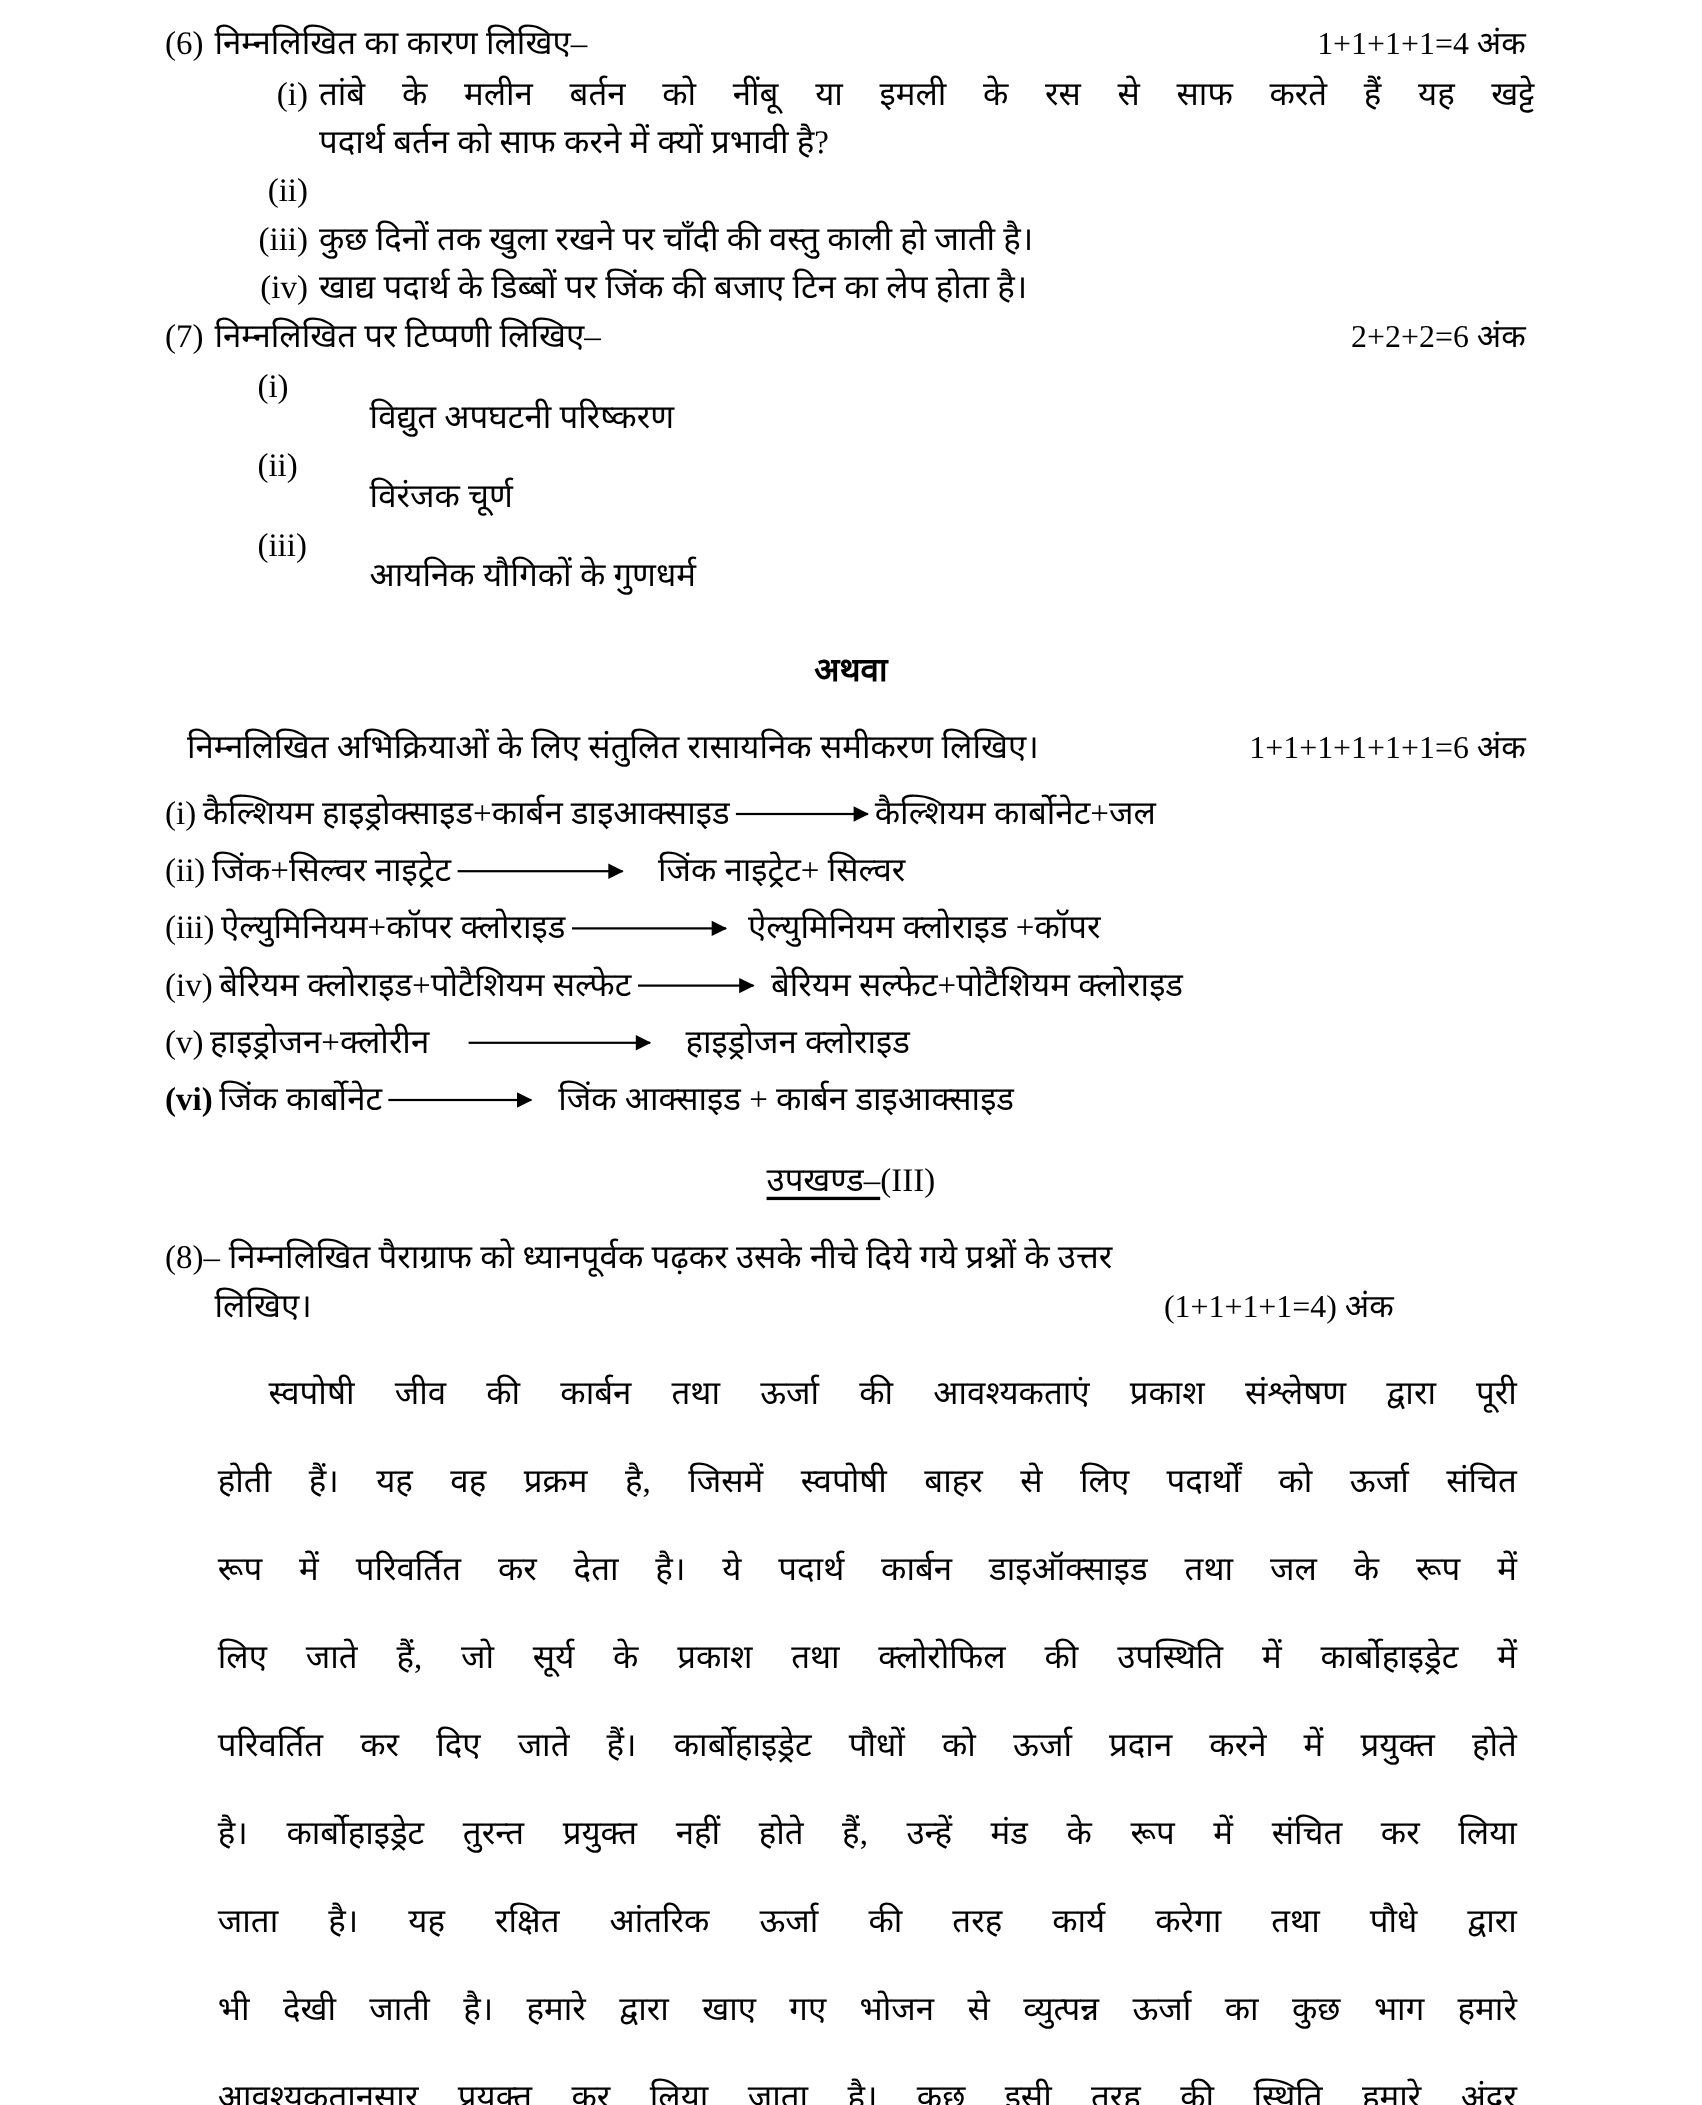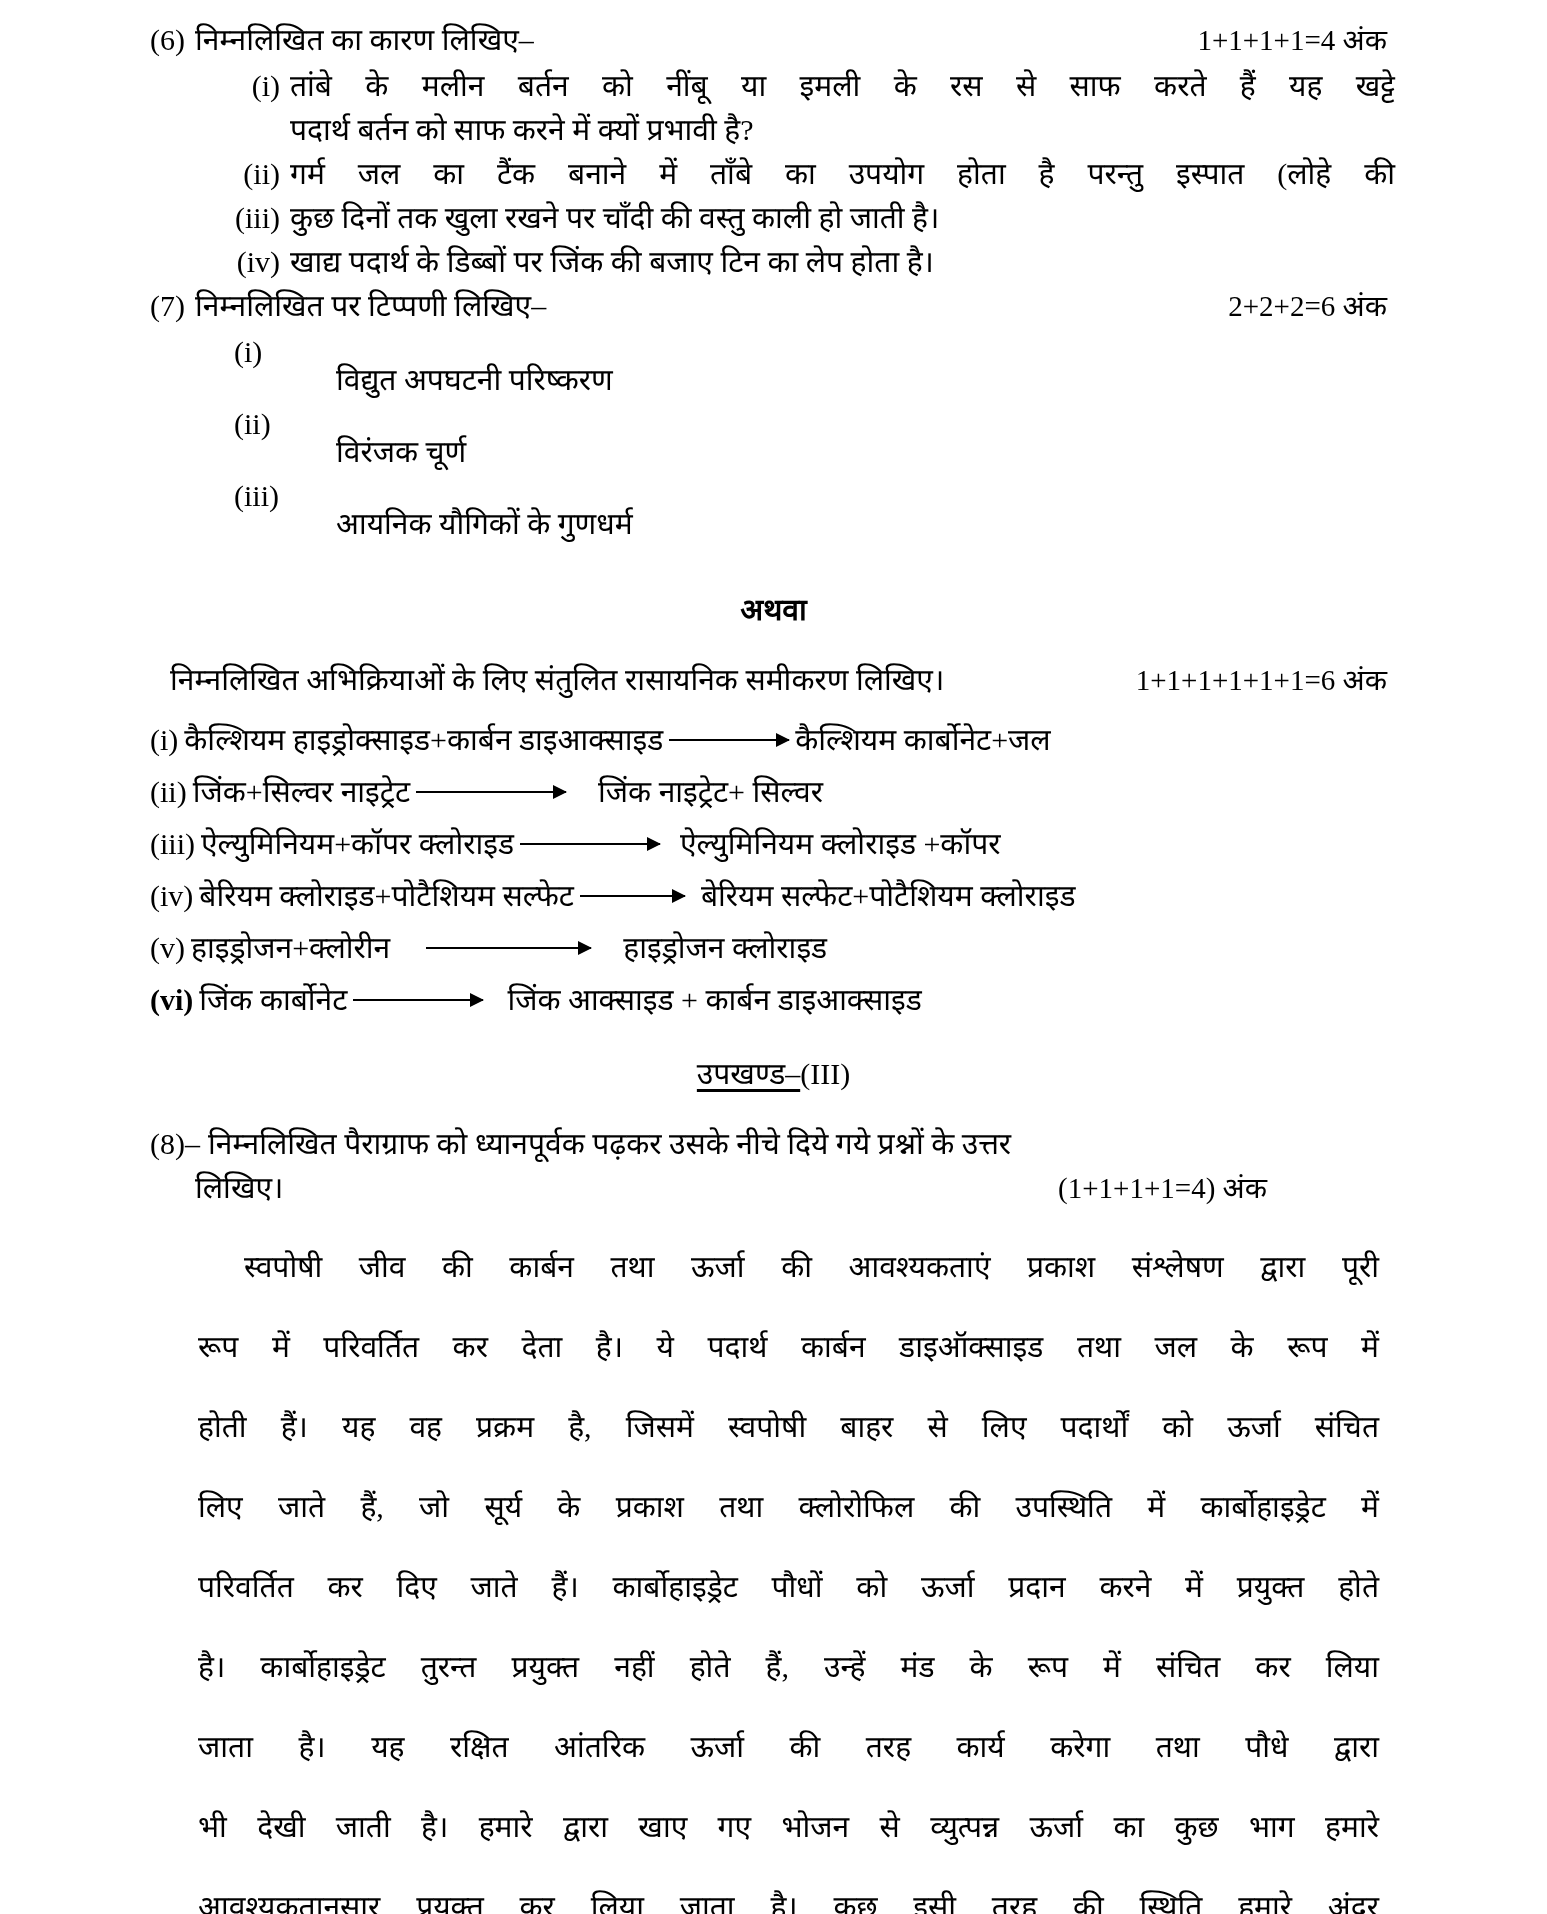--- a/index.html
+++ b/index.html
@@ -163,21 +163,20 @@
     <span class="sub-num">(i)</span>
     <div class="sub-body">
       <div class="l1">तांबे के मलीन बर्तन को नींबू या इमली के रस से साफ करते हैं यह खट्टे</div>
       <div class="l2">पदार्थ बर्तन को साफ करने में क्यों प्रभावी है?</div>
     </div>
   </div>
 
   <div class="sub">
     <span class="sub-num">(ii)</span>
     <div class="sub-body">
-      <div class="l1">गर्म जल का टैंक बनाने में ताँबे का उपयोग होता है परन्तु इस्पात (लोहे की</div>
     </div>
   </div>
 
   <div class="sub">
     <span class="sub-num">(iii)</span>
     <div class="sub-body">
       <div class="l2">कुछ दिनों तक खुला रखने पर चाँदी की वस्तु काली हो जाती है।</div>
     </div>
   </div>
 
@@ -276,22 +275,22 @@
     <span class="q-num">(8)–</span>
     <span class="q-text">निम्नलिखित पैराग्राफ को ध्यानपूर्वक पढ़कर उसके नीचे दिये गये प्रश्नों के उत्तर</span>
   </div>
   <div class="q-row" style="padding-left:45px;">
     <span class="q-text">लिखिए।</span>
     <span class="q-marks" style="padding-right:130px;">(1+1+1+1=4) अंक</span>
   </div>
 
   <div class="para" style="padding-left:48px;padding-right:18px;">
     <div class="pl first" style="text-indent:46px;">स्वपोषी जीव की कार्बन तथा ऊर्जा की आवश्यकताएं प्रकाश संश्लेषण द्वारा पूरी</div>
+    <div class="pl">होती हैं। यह वह प्रक्रम है, जिसमें स्वपोषी बाहर से लिए पदार्थों को ऊर्जा संचित</div>
     <div class="pl">रूप में परिवर्तित कर देता है। ये पदार्थ कार्बन डाइऑक्साइड तथा जल के रूप में</div>
-    <div class="pl">होती हैं। यह वह प्रक्रम है, जिसमें स्वपोषी बाहर से लिए पदार्थों को ऊर्जा संचित</div>
     <div class="pl">लिए जाते हैं, जो सूर्य के प्रकाश तथा क्लोरोफिल की उपस्थिति में कार्बोहाइड्रेट में</div>
     <div class="pl">परिवर्तित कर दिए जाते हैं। कार्बोहाइड्रेट पौधों को ऊर्जा प्रदान करने में प्रयुक्त होते</div>
     <div class="pl">है। कार्बोहाइड्रेट तुरन्त प्रयुक्त नहीं होते हैं, उन्हें मंड के रूप में संचित कर लिया</div>
     <div class="pl">जाता है। यह रक्षित आंतरिक ऊर्जा की तरह कार्य करेगा तथा पौधे द्वारा</div>
     <div class="pl">भी देखी जाती है। हमारे द्वारा खाए गए भोजन से व्युत्पन्न ऊर्जा का कुछ भाग हमारे</div>
     <div class="pl">आवश्यकतानुसार प्रयुक्त कर लिया जाता है। कुछ इसी तरह की स्थिति हमारे अंदर</div>
     <div class="pl last">शरीर में ग्लाइकोजन के रूप में संचित हो जाता है।</div>
   </div>
 
 </div>

